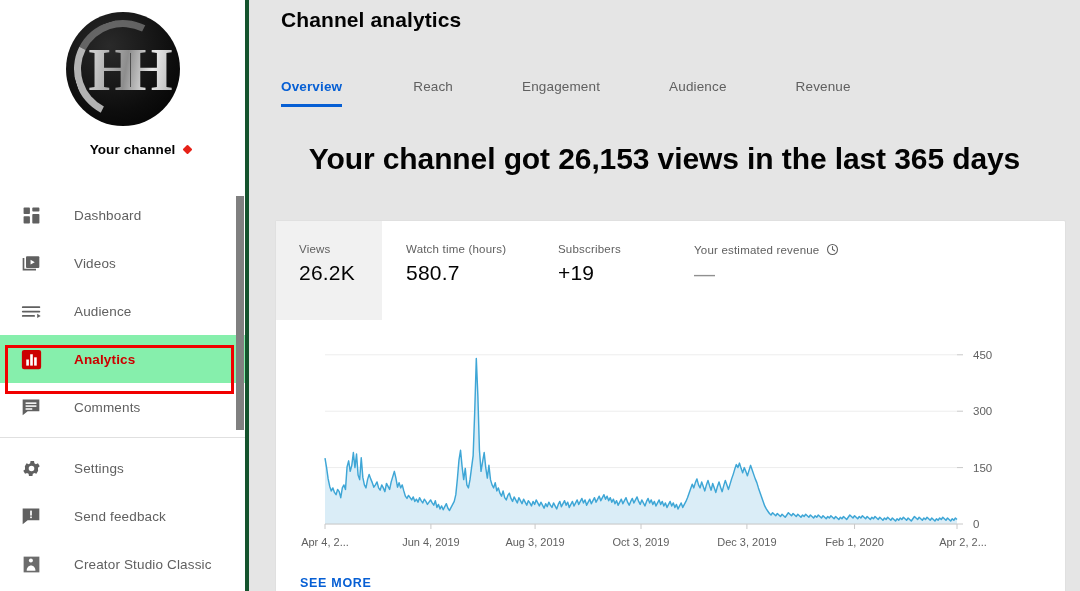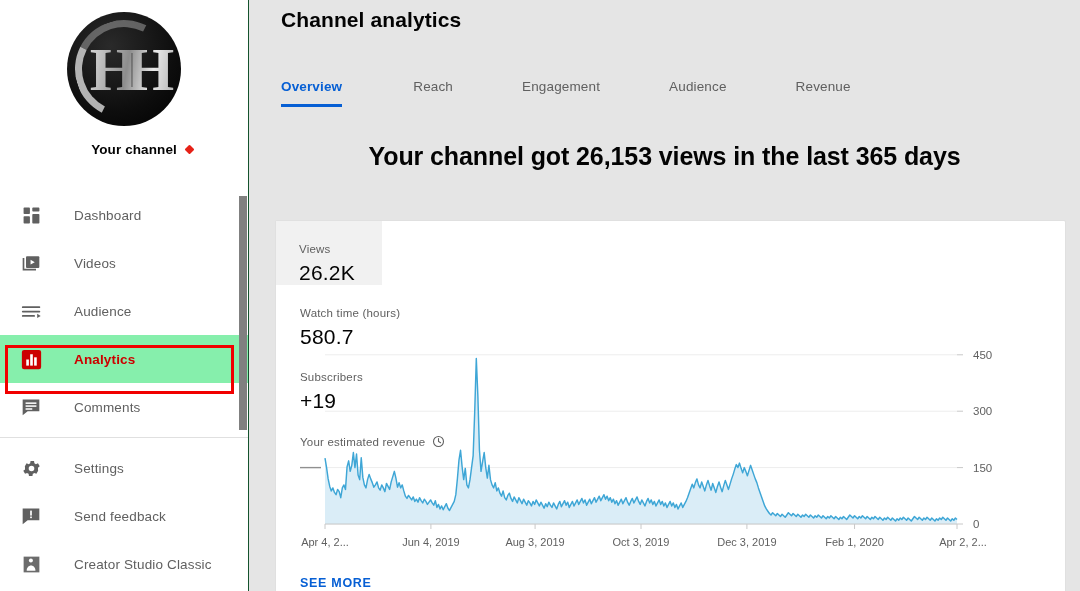--- a/index.html
+++ b/index.html
@@ -11,21 +11,21 @@
     -webkit-font-smoothing: antialiased;
   }
 
   #app { position: relative; width: 1080px; height: 591px; }
 
   
   #sidebar {
     position: absolute; left: 0; top: 0;
     width: 249px; height: 591px;
     background: #ffffff;
-    border-right: 1px solid #14532d;
+    border-right: 4px solid #14532d;
     overflow: hidden;
   }
 
   .channel-block {
     padding-top: 12px;
     text-align: center;
   }
   .avatar {
     width: 114px; height: 114px;
     border-radius: 50%;
@@ -153,39 +153,38 @@
   .tab.active { color: #065fd4; font-weight: 700; }
   .tab.active::after {
     content: ""; position: absolute;
     left: 0; right: 16px; bottom: 0;
     height: 3px; background: #065fd4;
   }
 
   #headline {
     position: absolute; top: 142px; left: 0; width: 831px;
     text-align: center;
-    font-size: 25px; font-weight: 700; color: #030303;
+    font-size: 30px; font-weight: 700; color: #030303;
     letter-spacing: -.1px;
   }
 
   #overview-card {
     position: absolute;
     left: 26px; top: 220px;
     width: 791px; height: 400px;
     border: 1px solid #e0e0e0;
     border-radius: 2px;
     background: #fff;
     overflow: hidden;
   }
 
   #metrics-row {
     position: absolute; left: 0; top: 0;
     height: 99px; width: 791px;
     display: flex;
-    flex-direction: column;
   }
   .metric {
     padding: 22px 0 0 24px;
     cursor: pointer;
     height: 99px;
   }
   .metric.m-views { width: 106px; padding-left: 23px; background: #f1f1f1; }
   .metric.m-watch { width: 152px; }
   .metric.m-subs  { width: 136px; }
   .metric.m-rev   { width: 260px; }

